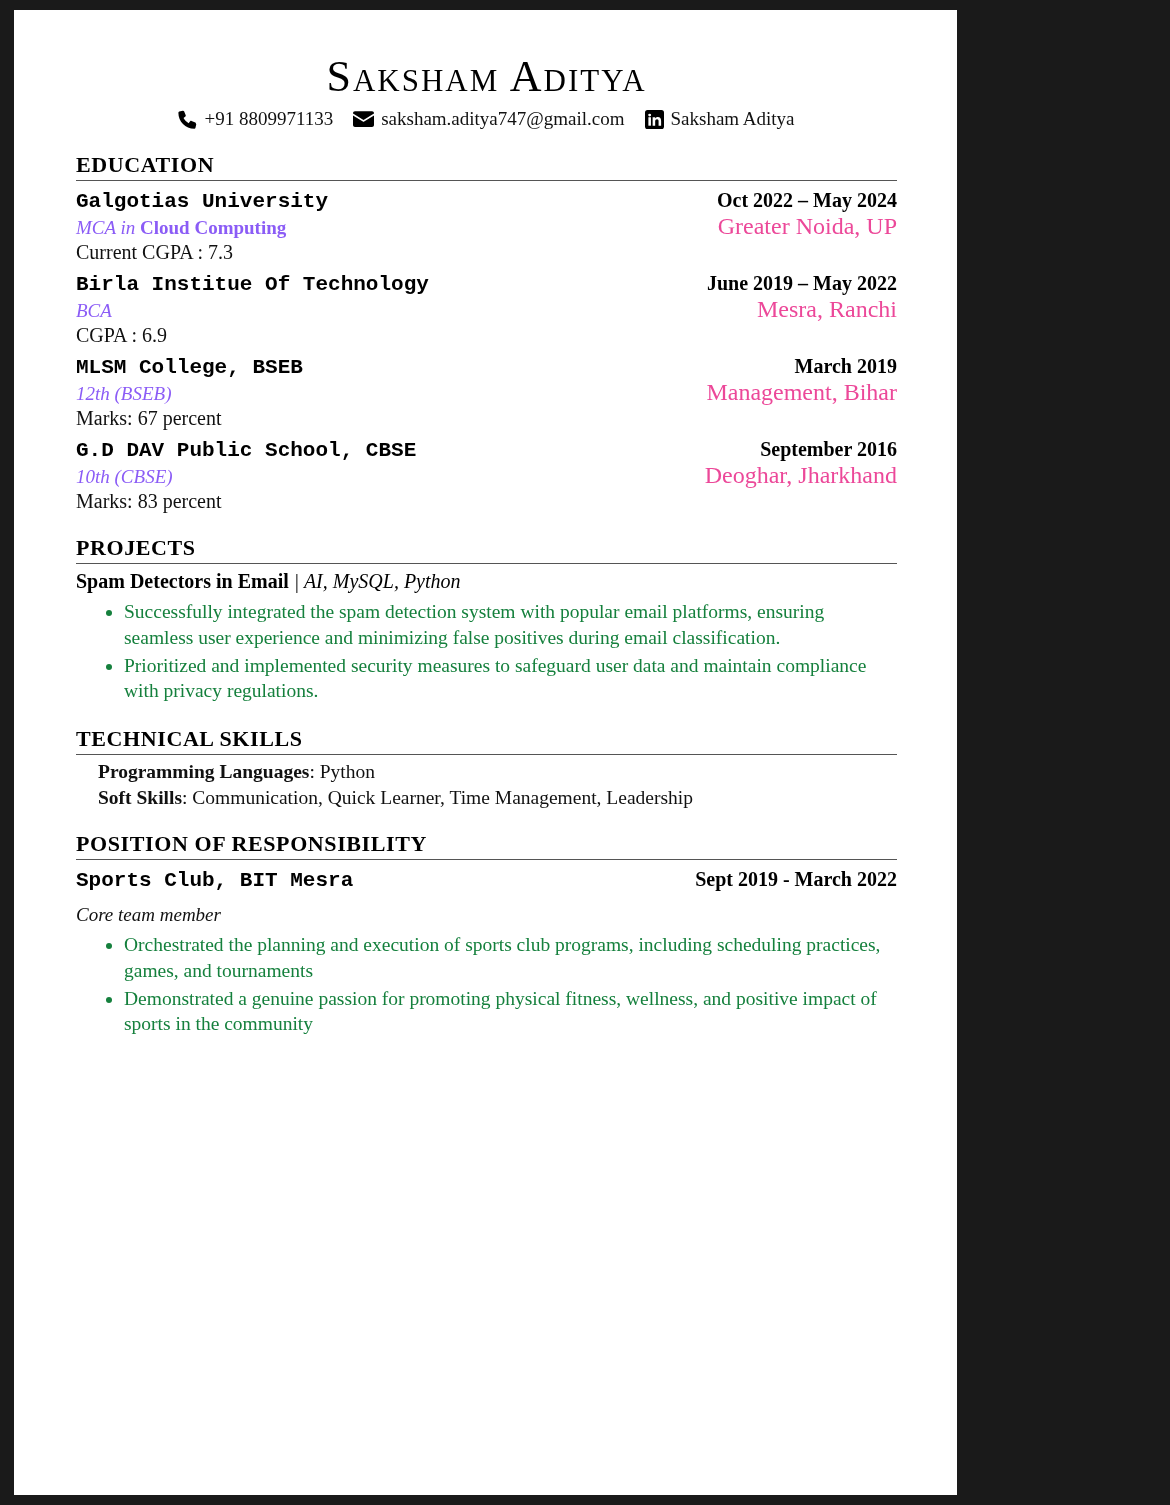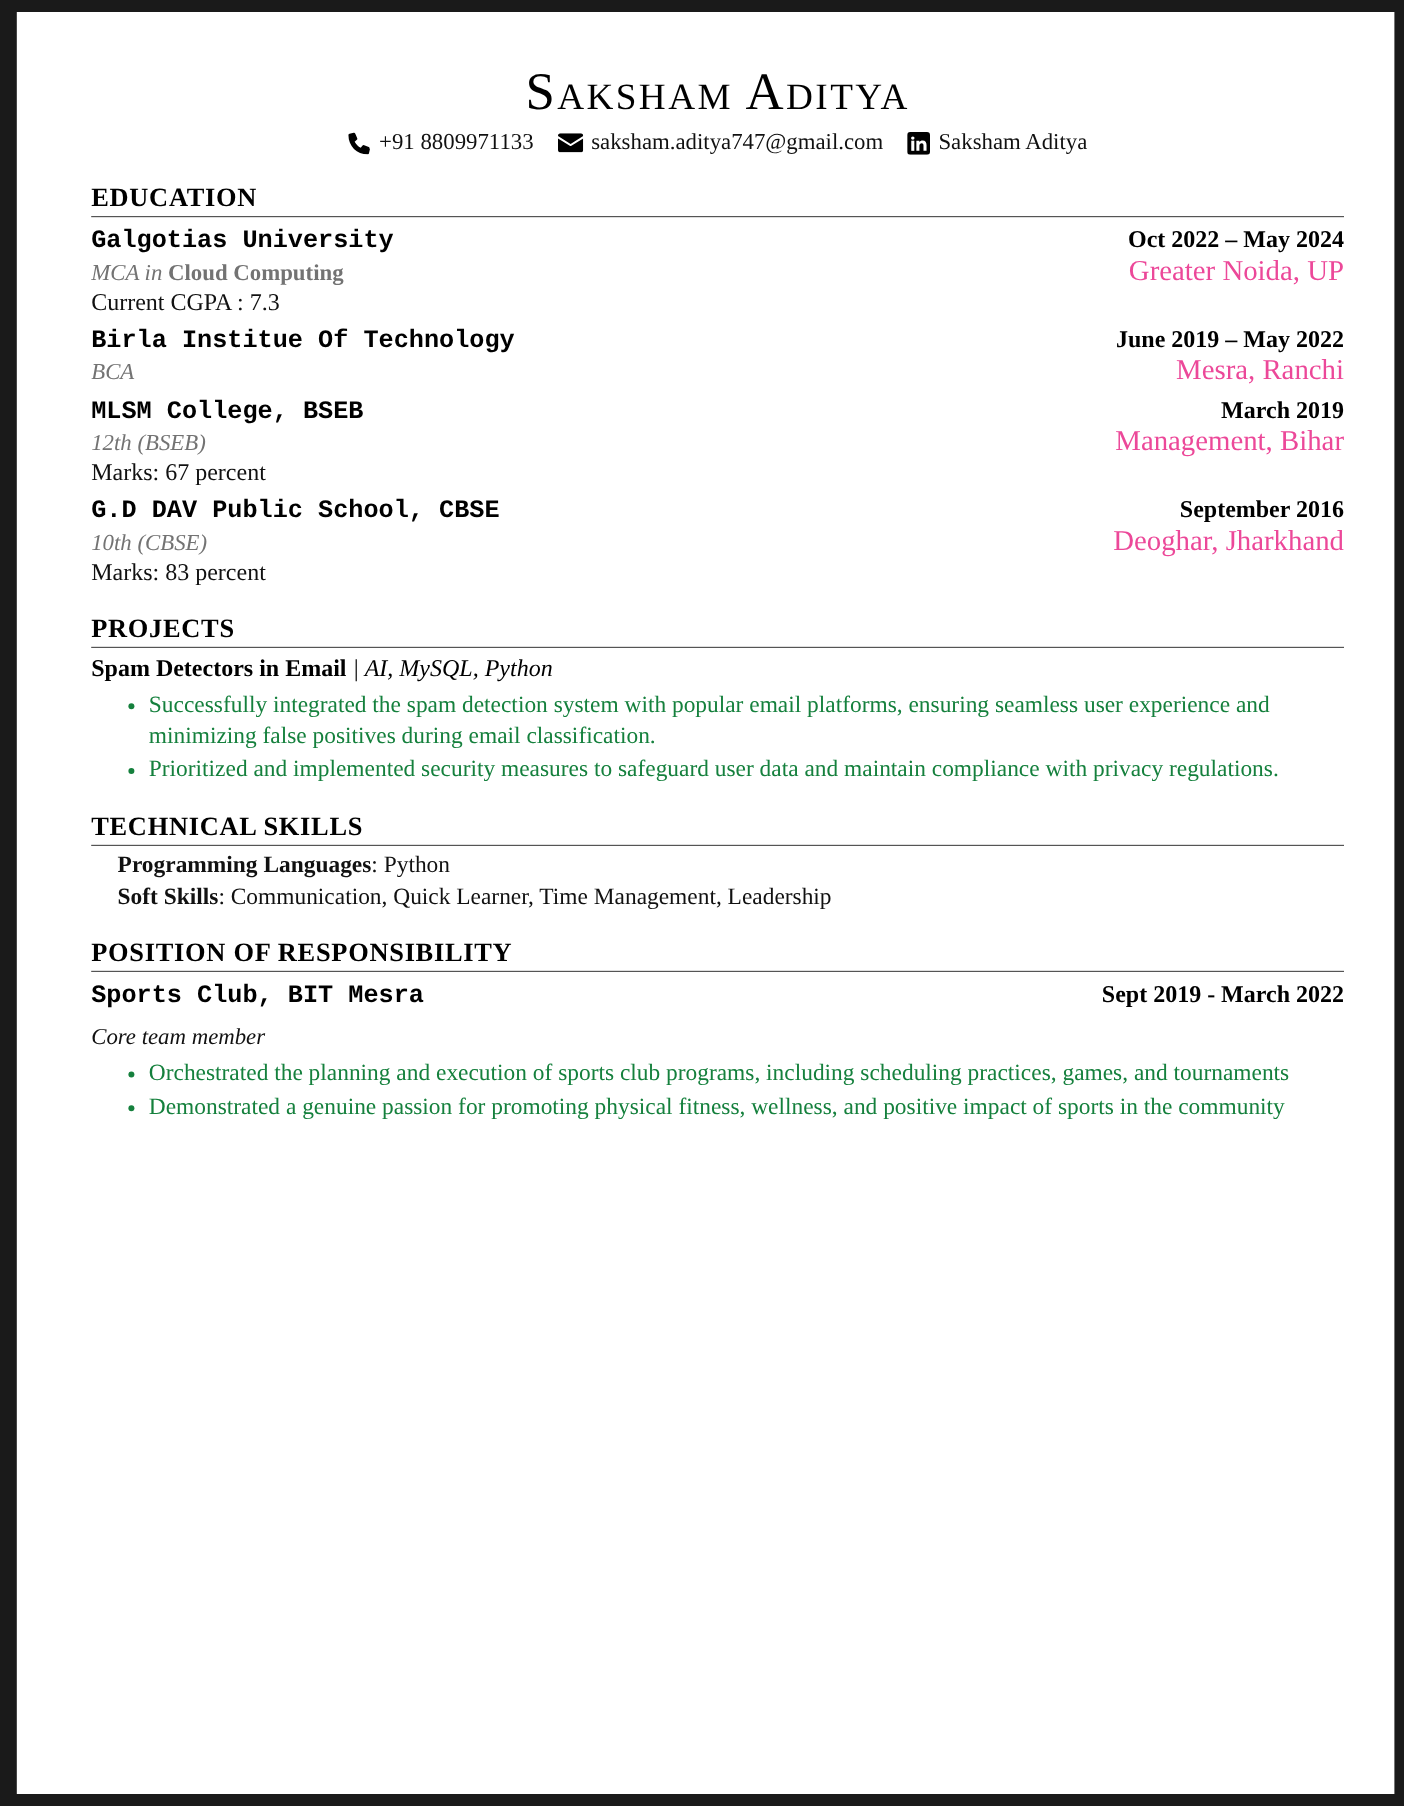--- a/index.html
+++ b/index.html
@@ -10,25 +10,25 @@
   body {
     width: 1170px;
     height: 1505px;
     overflow: hidden;
     font-family: "Liberation Serif", serif;
   }
   .page {
     position: absolute;
     left: 14px;
     top: 10px;
-    width: 1148px;
+    width: 943px;
     height: 1485px;
     background: #ffffff;
     box-sizing: border-box;
-    padding: 30px 42px 0 62px;
+    padding: 30px 60px 0 62px;
   }
   .header {
     text-align: center;
     margin-top: 14px;
   }
   .name {
     font-size: 44px;
     letter-spacing: 2px;
     font-variant: small-caps;
     text-transform: capitalize;
@@ -87,21 +87,21 @@
   }
   .date {
     font-size: 20px;
     font-weight: bold;
     color: #000;
     white-space: nowrap;
   }
   .degree {
     font-size: 19px;
     font-style: italic;
-    color: #737373;
+    color: #8b5cf6;
   }
   .degree b { font-style: normal; }
   .loc {
     font-size: 24px;
     color: #ec4899;
     white-space: nowrap;
   }
   .detail {
     font-size: 20px;
     color: #111;
@@ -204,20 +204,21 @@
 
     <div class="entry">
       <div class="row">
         <span class="org">Birla Institue Of Technology</span>
         <span class="date">June 2019 – May 2022</span>
       </div>
       <div class="row">
         <span class="degree"><span>BCA</span><b></b></span>
         <span class="loc">Mesra, Ranchi</span>
       </div>
+      <div class="detail">CGPA : 6.9</div>
     </div>
 
     <div class="entry">
       <div class="row">
         <span class="org">MLSM College, BSEB</span>
         <span class="date">March 2019</span>
       </div>
       <div class="row">
         <span class="degree"><span>12th (BSEB)</span><b></b></span>
         <span class="loc">Management, Bihar</span>

